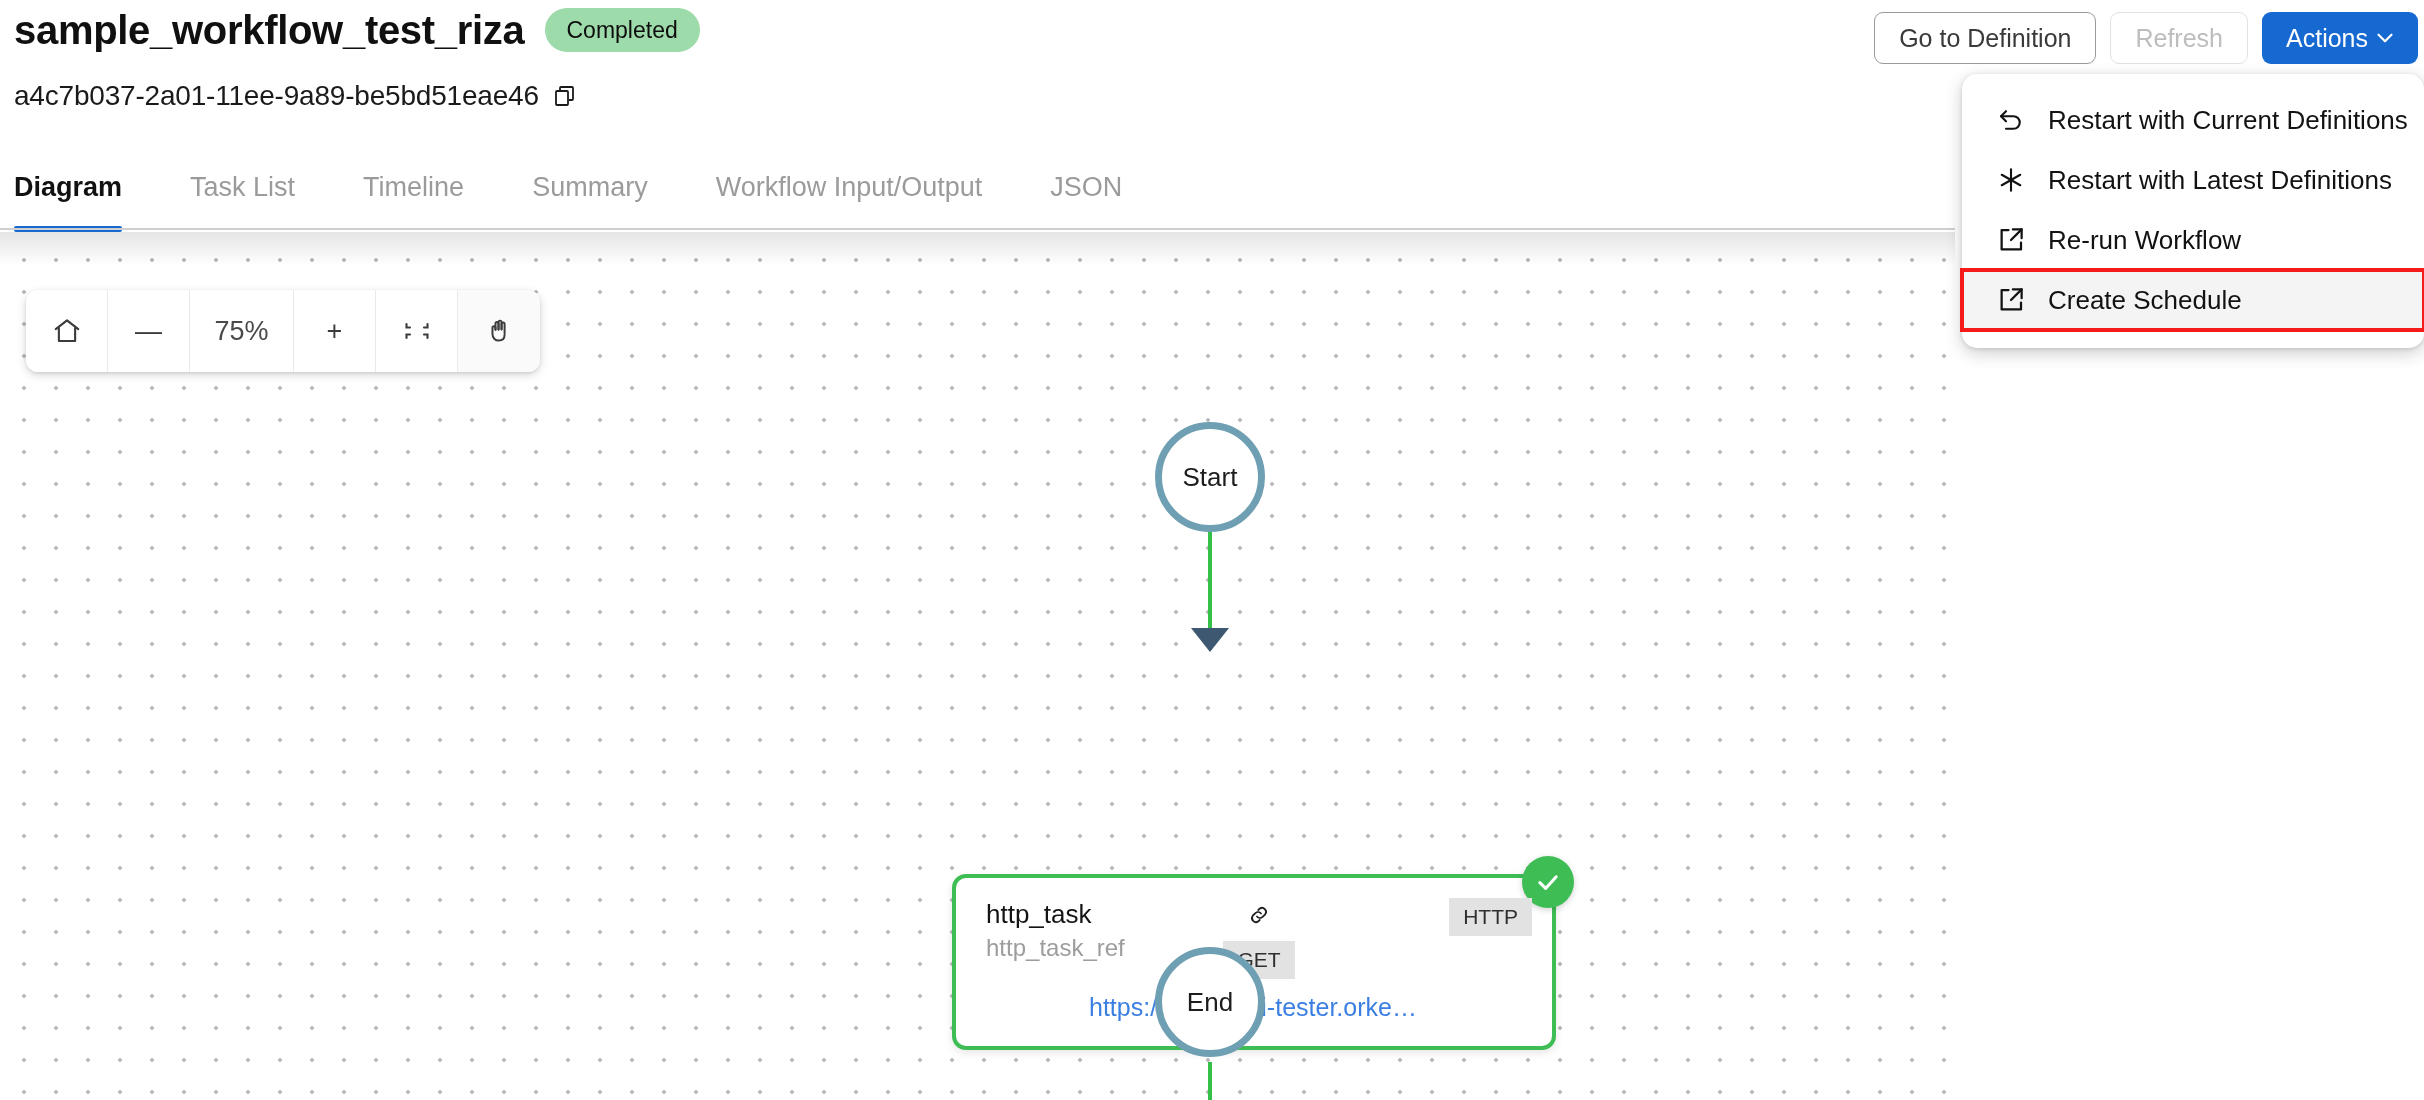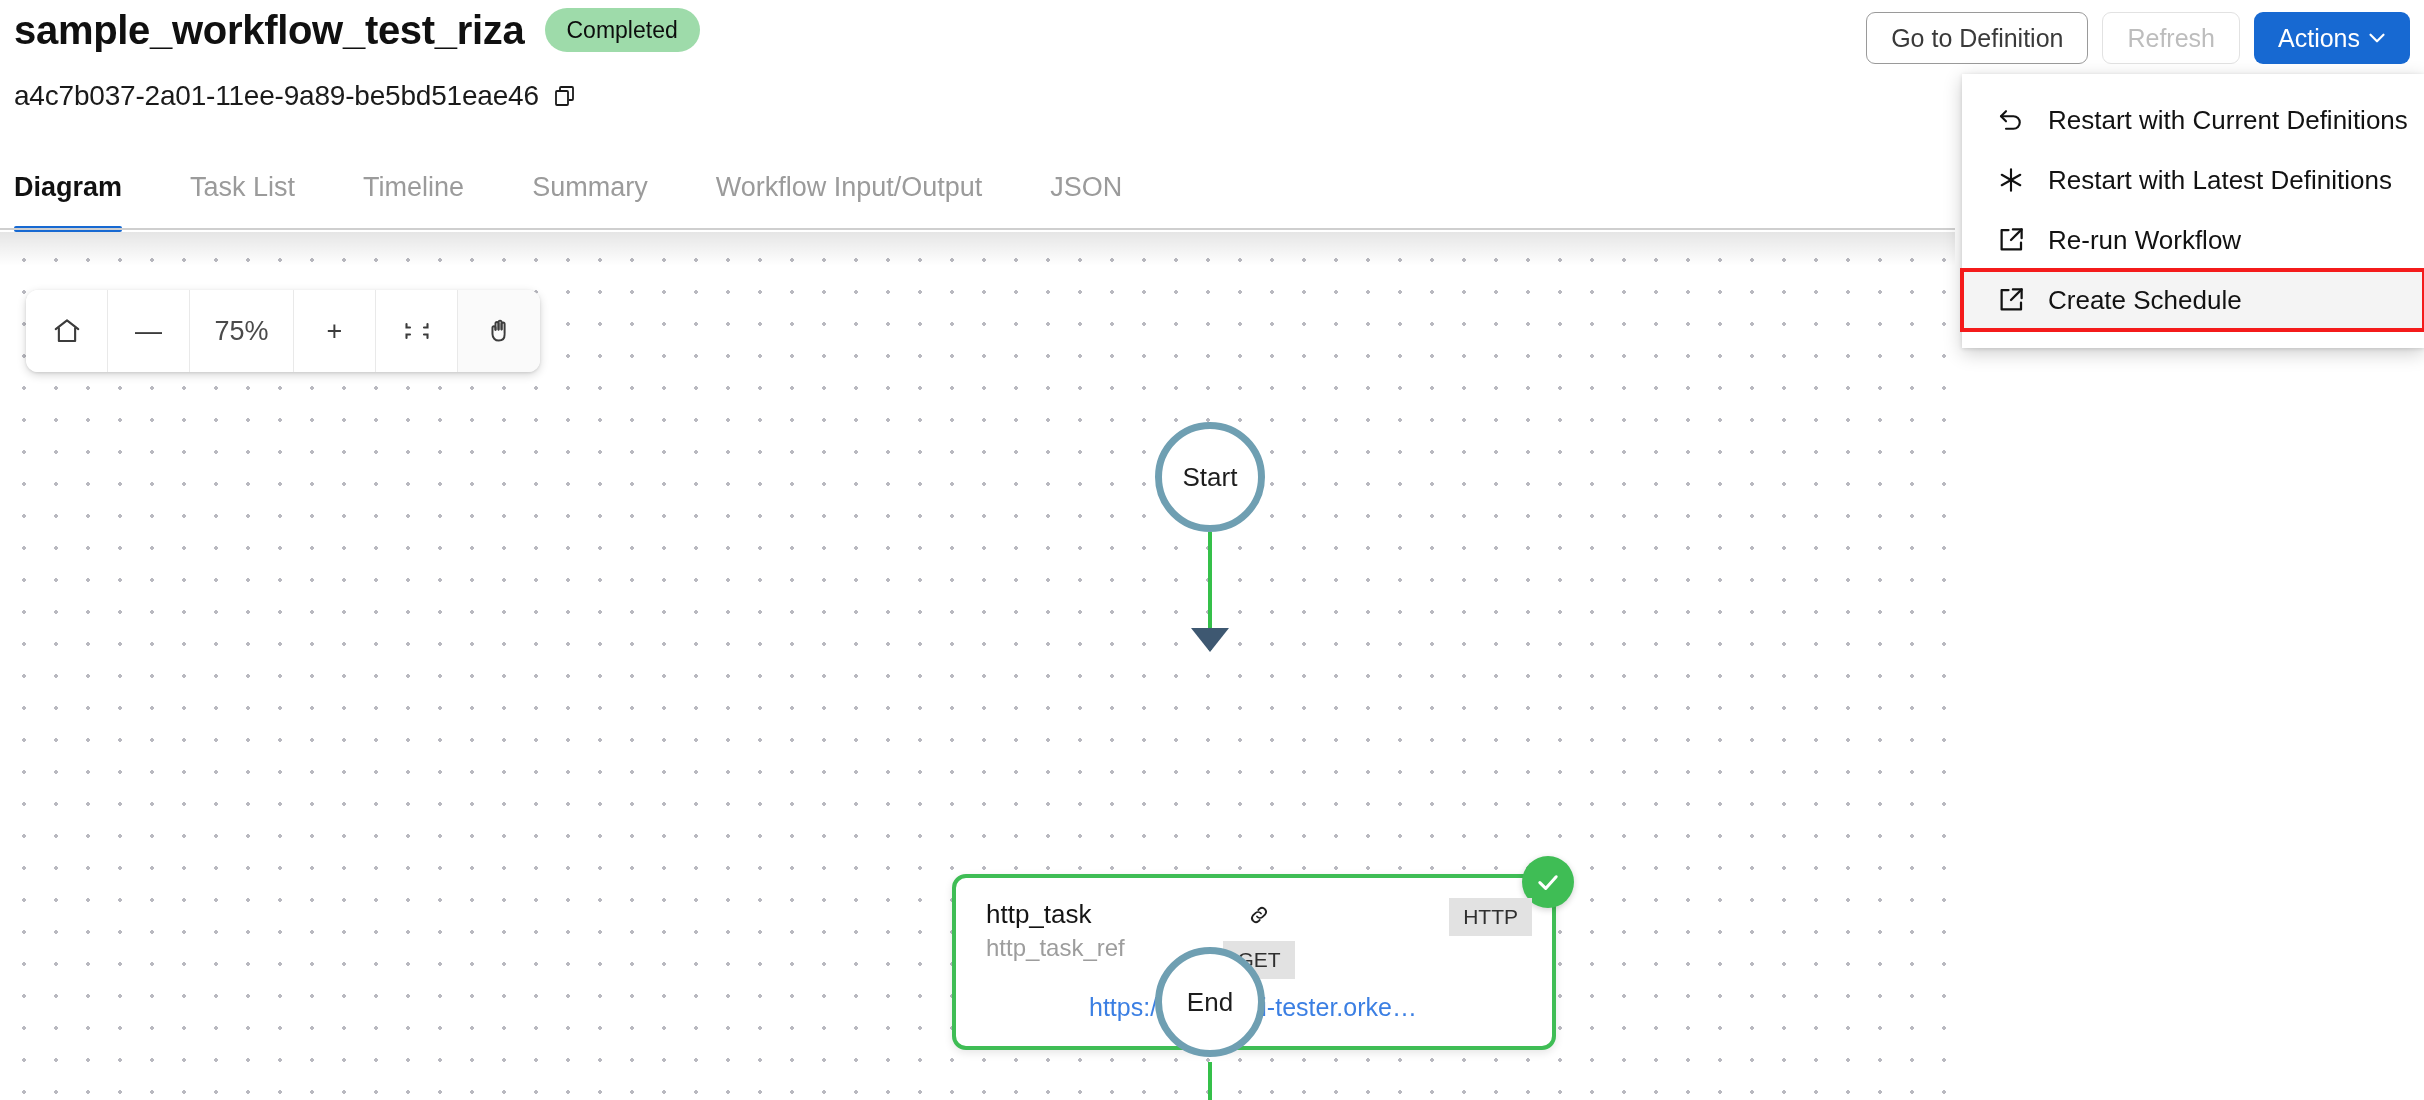--- a/index.html
+++ b/index.html
@@ -36,21 +36,21 @@
     position: absolute; left: 14px; top: 80px;
     display: flex; align-items: center; gap: 14px;
   }
   .workflow-id {
     font-size: 28px; color: #1a1a1a; letter-spacing: -0.2px; white-space: nowrap;
   }
   .copy-icon { width: 24px; height: 24px; display:block; cursor: pointer; }
 
   
   .header-actions {
-    position: absolute; right: 14px; top: 12px;
+    position: absolute; right: 6px; top: 12px;
     display: flex; align-items: center; gap: 14px;
   }
   .btn {
     height: 52px; border-radius: 9px; font-size: 25px;
     display: inline-flex; align-items: center; justify-content: center;
     padding: 0 24px; white-space: nowrap; cursor: pointer; background:#fff;
   }
   .btn-outline { border: 1.6px solid #9a9a9a; color: #3a3a3a; }
   .btn-disabled { border: 1.6px solid #e2e2e2; color: #bdbdbd; cursor: default; }
   .btn-primary {
@@ -162,21 +162,21 @@
   }
   .task-url {
     font-size: 25px; color: #3b7fe3; white-space: nowrap;
     overflow: hidden; text-overflow: ellipsis; max-width: 340px; cursor: pointer;
   }
   .link-icon { width: 24px; height: 24px; display:block; flex: 0 0 auto; }
 
   
   .menu {
     position: absolute; left: 1962px; top: 74px; width: 462px;
-    background: #ffffff; border-radius: 0;
+    background: #ffffff; border-radius: 15px;
     box-shadow: 0 5px 18px rgba(0,0,0,0.20), 0 1px 4px rgba(0,0,0,0.12);
     padding: 16px 0 18px 0; z-index: 20;
   }
   .menu-item {
     display: flex; align-items: center; gap: 22px;
     height: 60px; padding: 0 22px 0 34px; cursor: pointer;
     font-size: 26px; color: #121212; white-space: nowrap;
   }
   .menu-item.highlighted {
     background: #f4f4f4; outline: 4px solid #f41b1b; outline-offset: -2px;

